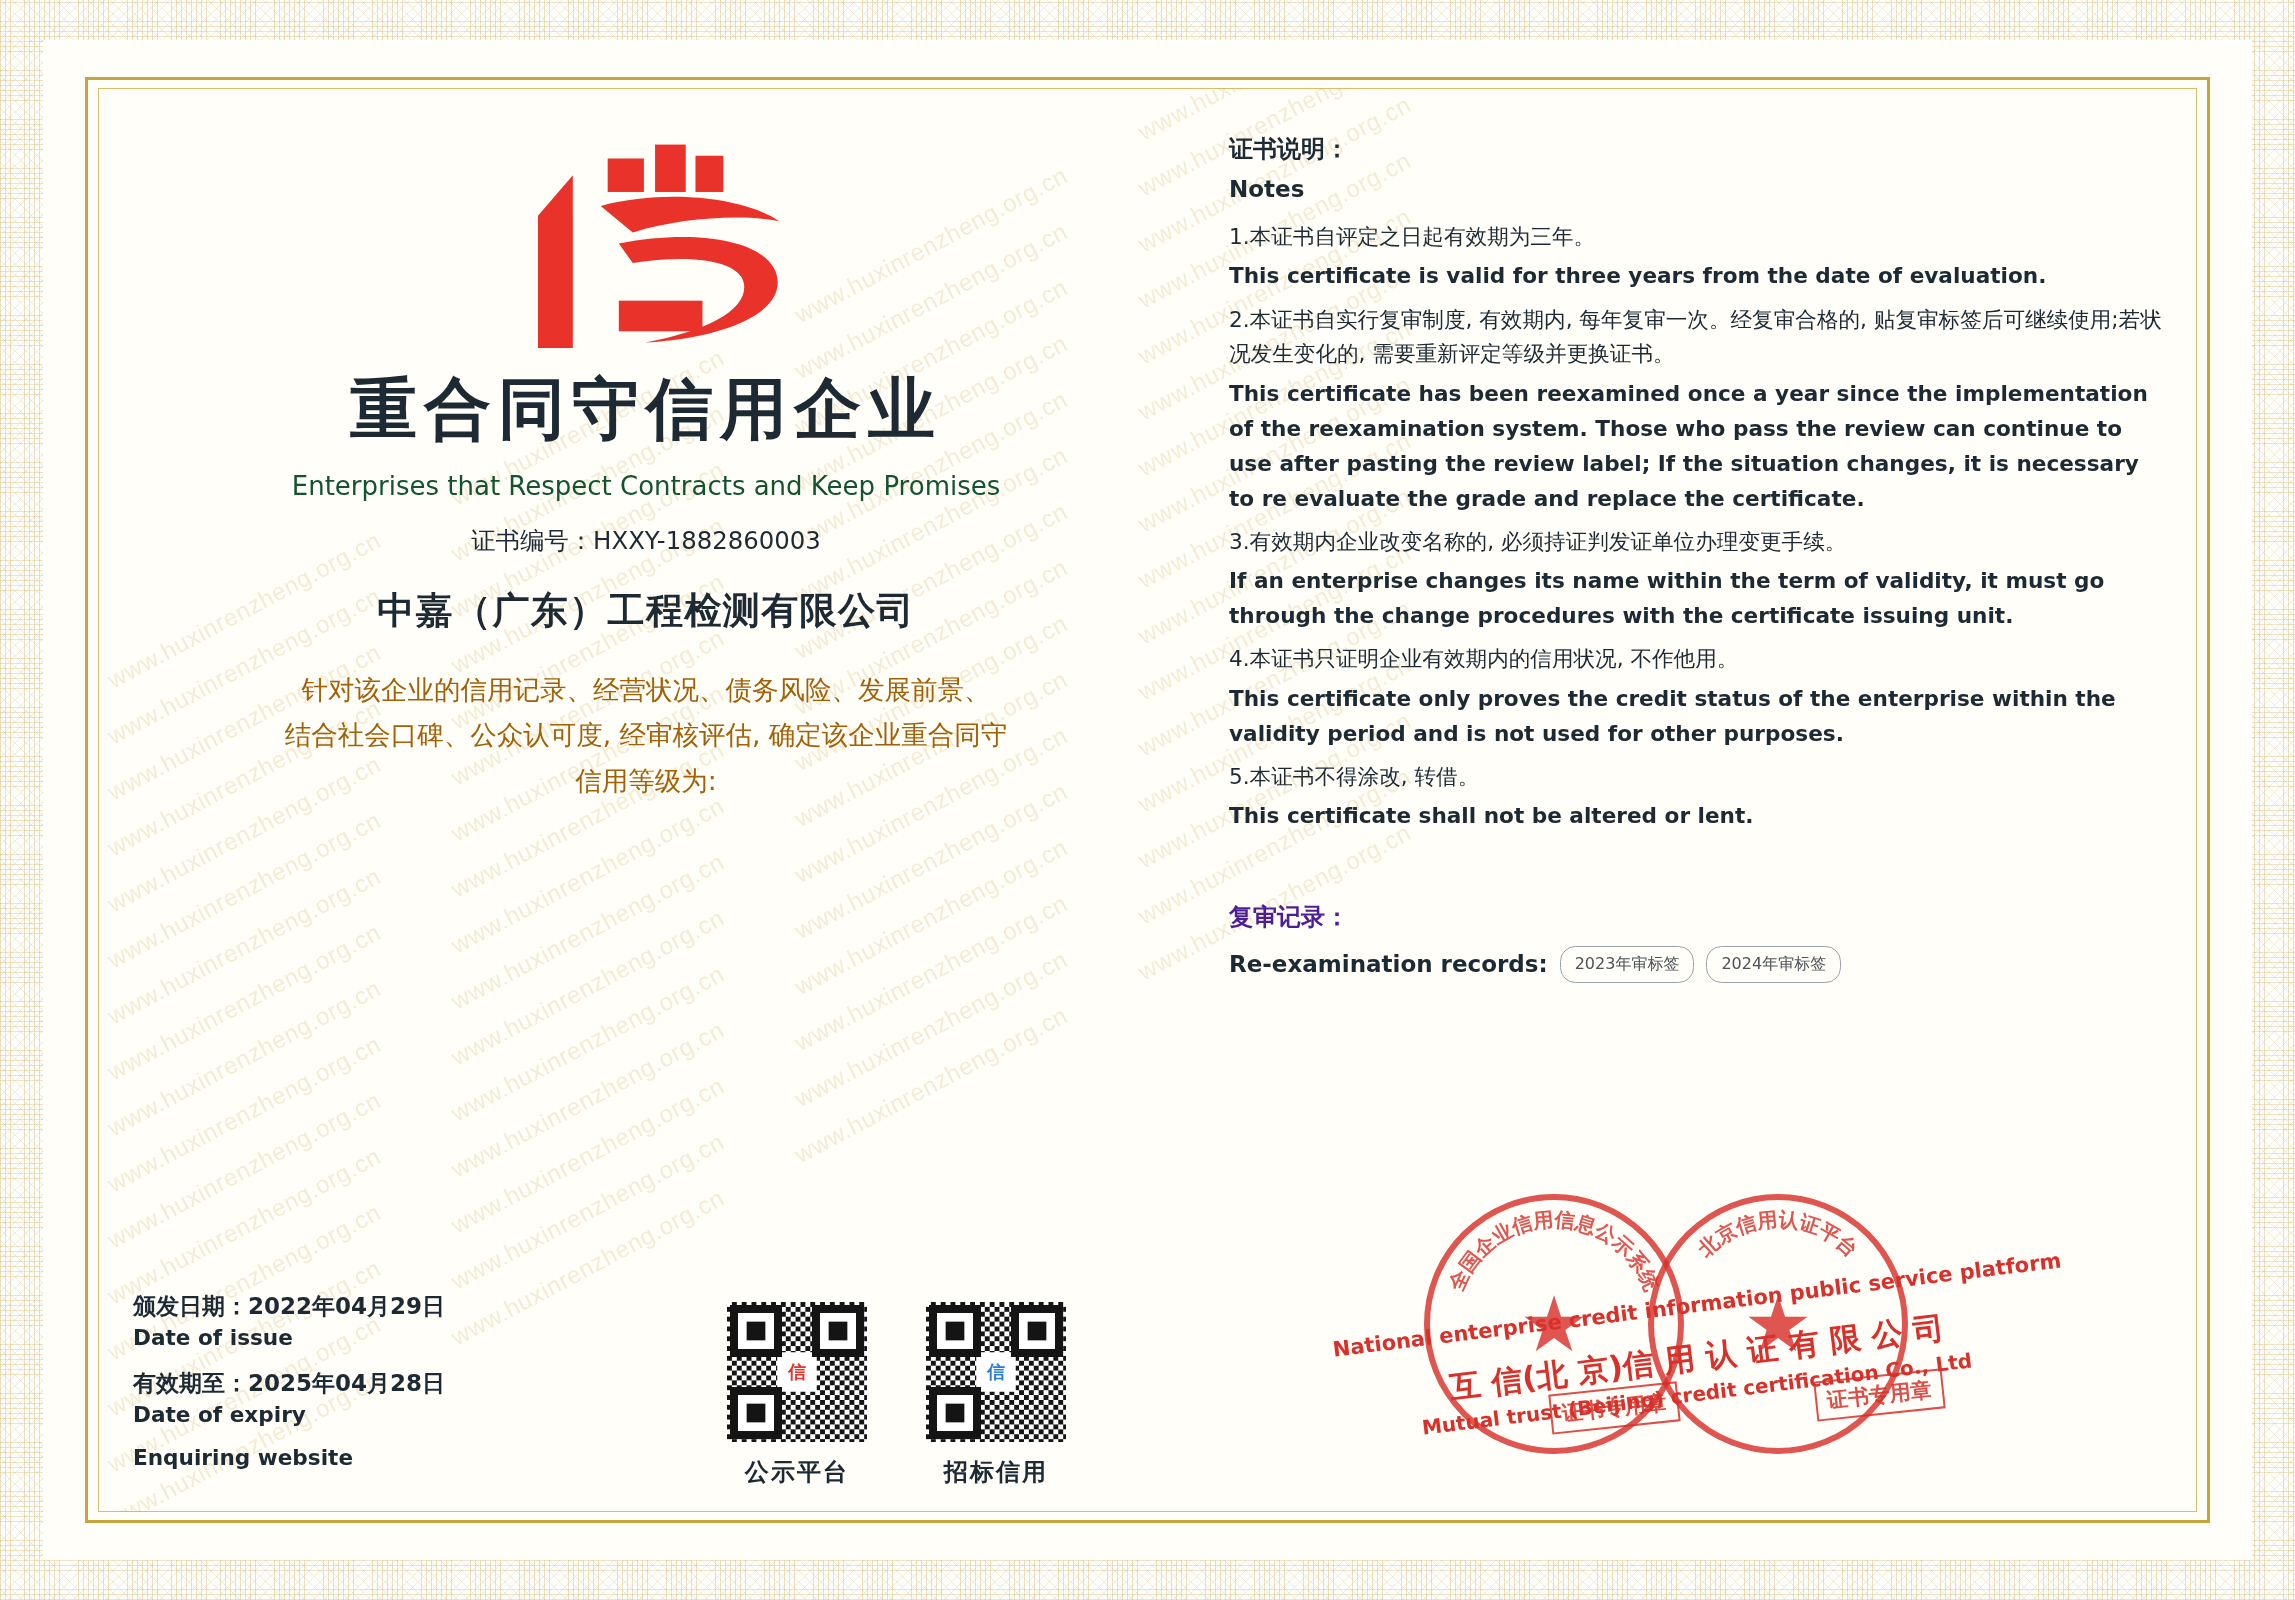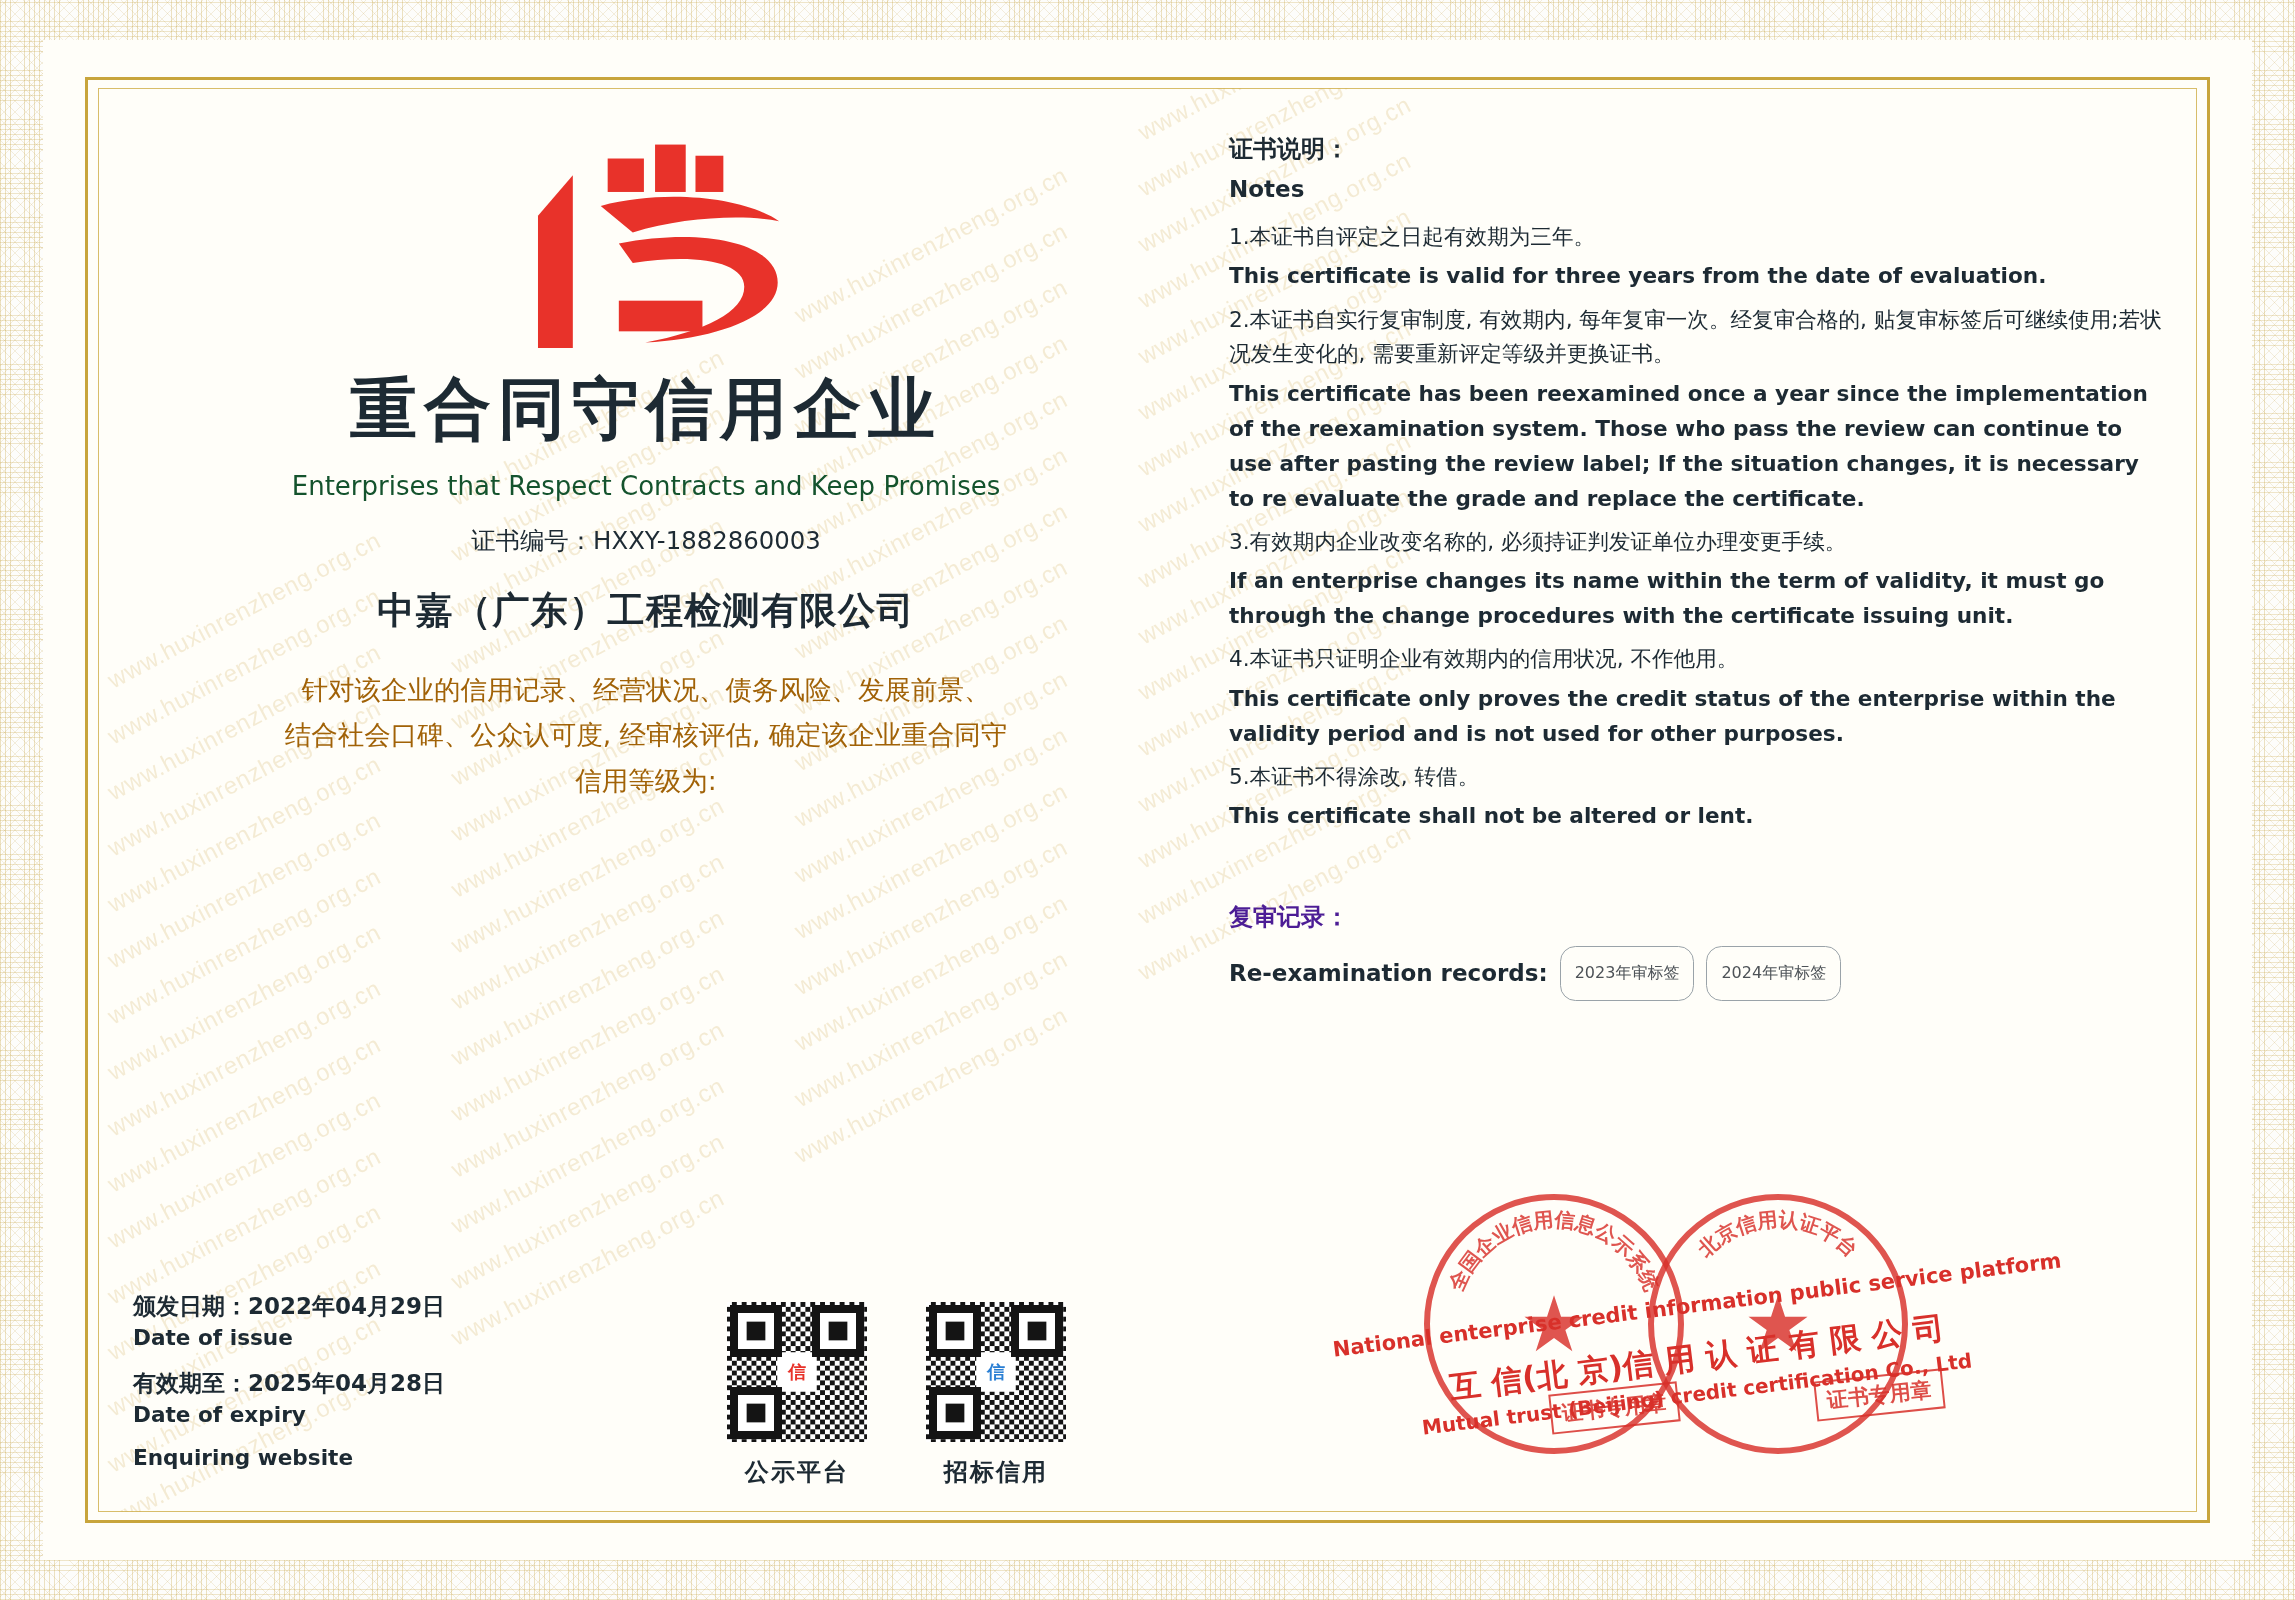--- a/index.html
+++ b/index.html
@@ -281,21 +281,21 @@
   }
   .review-en {
     font-size: 23px;
     font-weight: bold;
     color: #1d2a33;
     font-family: "DejaVu Sans", "Liberation Sans", sans-serif;
   }
   .review-tag {
     border: 1.4px solid #9aa3a9;
     border-radius: 15.4px;
-    padding: 16px 14px;
+    padding: 7px 14px;
     font-size: 16px;
     color: #4d5257;
     font-family: "DejaVu Sans", "Liberation Sans", sans-serif;
     white-space: nowrap;
   }
 
   
   .seals {
     position: absolute;
     left: 14px;

